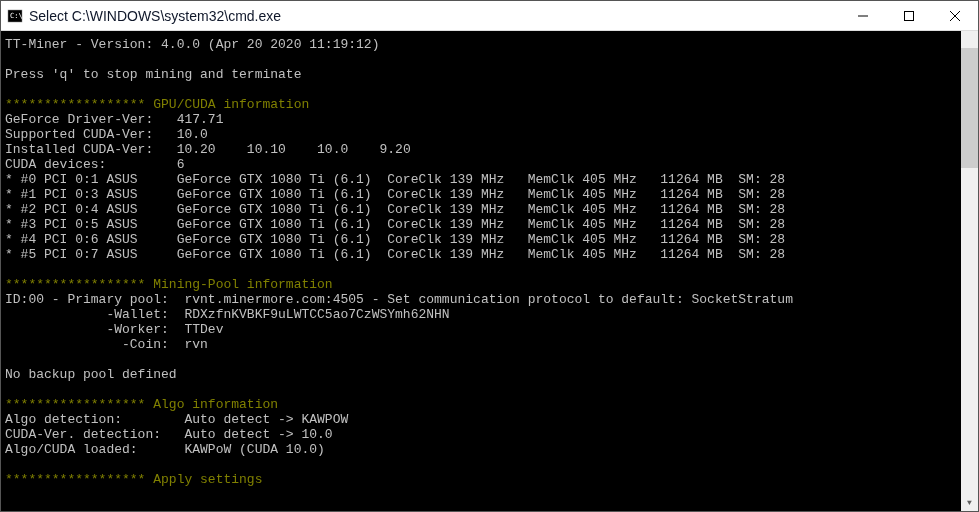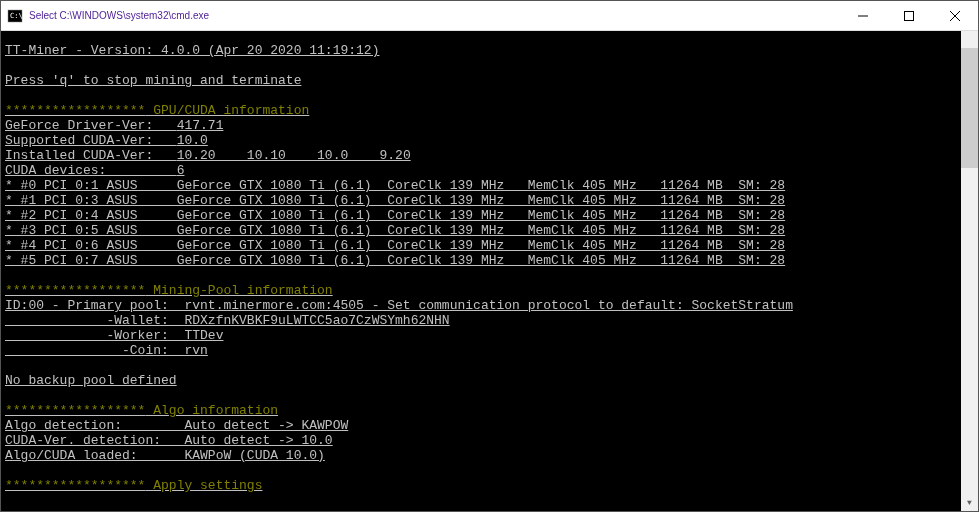--- a/index.html
+++ b/index.html
@@ -29,47 +29,46 @@
       width: 16px;
       height: 16px;
       margin: 0 6px;
       display: flex;
       align-items: center;
       justify-content: center;
     }
     .titlebar-title {
       flex: 1;
       font-family: 'Segoe UI', sans-serif;
-      font-size: 10px;
-      color: #4c1d95;
+      font-size: 14px;
+      color: #0f172a;
     }
     .titlebar-controls {
       display: flex;
       height: 100%;
     }
     .titlebar-btn {
       width: 46px;
       height: 100%;
       display: flex;
       align-items: center;
       justify-content: center;
       font-family: 'Segoe UI', sans-serif;
       font-size: 10px;
       color: #000;
     }
     .terminal {
       flex: 1;
       background: #000;
       color: #c0c0c0;
-      padding: 12px 4px;
+      padding: 6px 4px;
       white-space: pre;
       overflow: hidden;
       position: relative;
       line-height: 15px;
-      text-decoration: underline;
     }
     .scrollbar {
       position: absolute;
       right: 0;
       top: 0;
       width: 17px;
       height: 100%;
       background: #f0f0f0;
     }
     .scrollbar-arrow {

